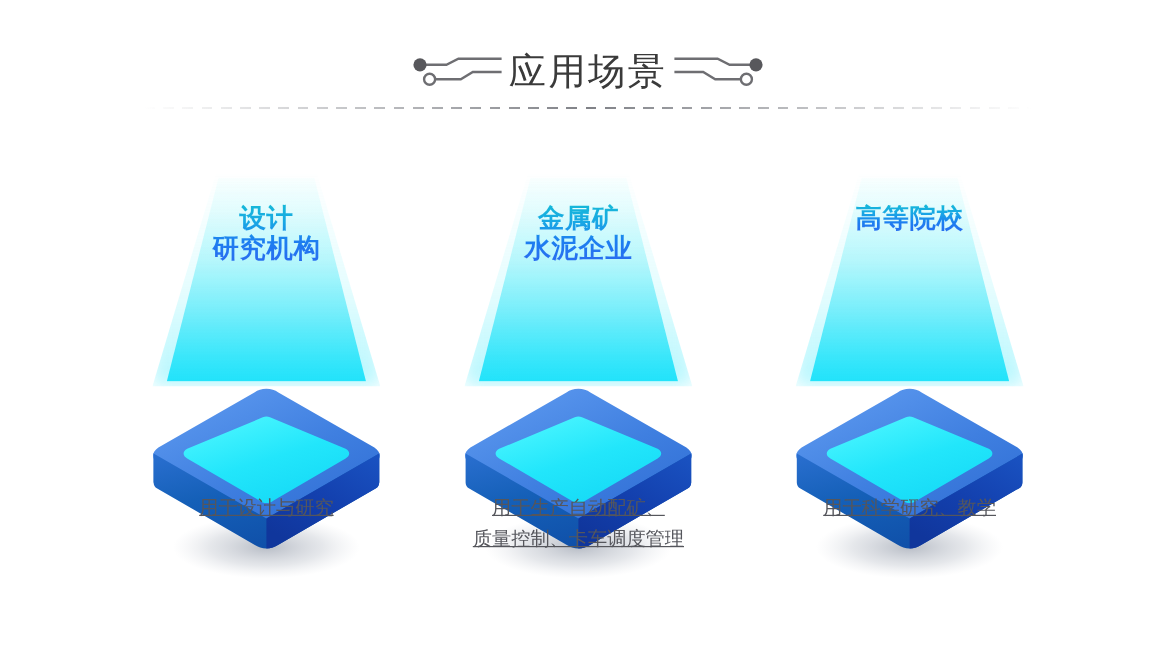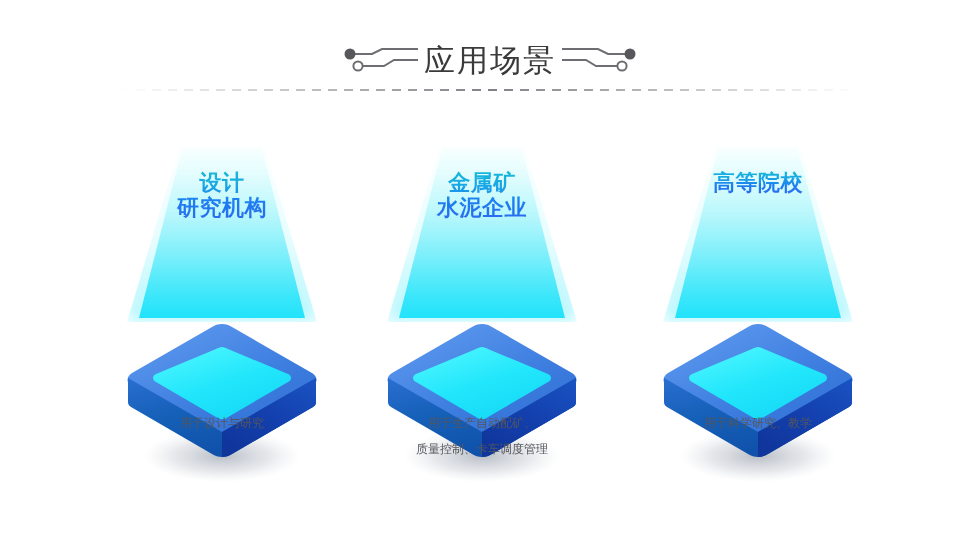--- a/index.html
+++ b/index.html
@@ -163,25 +163,26 @@
   }
   .cube svg { display: block; width: 220px; height: 230px; overflow: visible; }
 
   
   .caption {
     position: absolute;
     left: 0;
     top: 300px;
     width: 300px;
     text-align: center;
-    font-size: 12px;
+    font-size: 16px;
     line-height: 26px;
     color: #55565c;
     white-space: pre-line;
     font-family: "DejaVu Sans", "Liberation Sans", sans-serif;
+    text-decoration: underline;
   }
 </style>
 </head>
 <body>
 
 <div class="header">
 
   <div class="title-row">
 
     <svg class="ornament left" viewBox="0 0 78 30">

